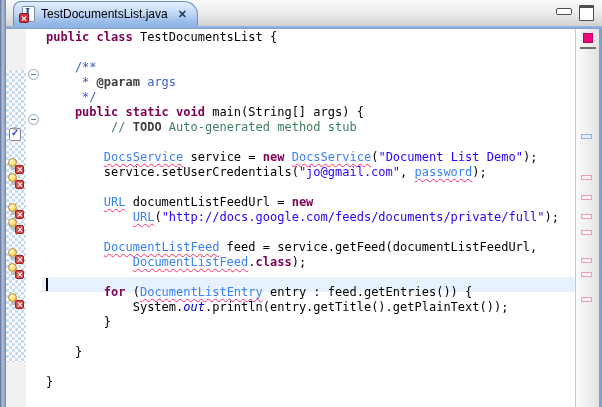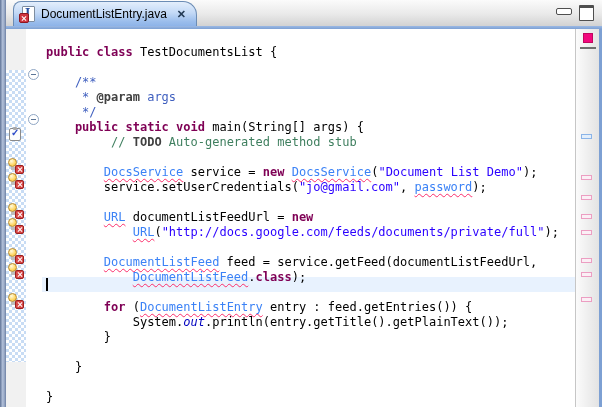--- a/index.html
+++ b/index.html
@@ -46,21 +46,21 @@
   .icon-error{position:absolute;left:2px;width:16px;height:16px;}
   .bulb{position:absolute;left:0;top:0;width:9px;height:9px;border-radius:50%;
     background:radial-gradient(circle at 35% 30%,#fffbe2,#ffd763 60%,#e8a93c);border:1px solid #b98a2e;box-sizing:border-box;}
   .bulb::after{content:"";position:absolute;left:2px;top:8px;width:4px;height:3px;background:#bdbdbd;}
   .err-badge{position:absolute;right:0;bottom:0;width:9px;height:9px;background:#d84848;border:1px solid #9c1f1f;border-radius:2px;box-sizing:border-box;}
   .err-badge::before,.err-badge::after{content:"";position:absolute;left:0.5px;top:3px;width:6px;height:1px;background:#fff;}
   .err-badge::before{transform:rotate(45deg);} .err-badge::after{transform:rotate(-45deg);}
   
   .code{flex:1;background:#fff;position:relative;overflow:hidden;
     font-family:"DejaVu Sans Mono",monospace;font-size:12px;line-height:15px;}
-  .code-lines{position:absolute;left:4px;top:16px;right:0;white-space:pre;}
+  .code-lines{position:absolute;left:4px;top:1px;right:0;white-space:pre;}
   .code-line{height:15px;}
   .cur-line{position:absolute;left:0;right:0;height:15px;background:#e8f2fe;}
   .caret{position:absolute;left:4px;width:2px;height:13px;background:#000;}
   .seg-kw{color:#7f0055;font-weight:bold;}
   .seg-plain{color:#000;}
   .seg-str{color:#2a00ff;}
   .seg-comment{color:#3f7f5f;}
   .seg-task{color:#404040;font-weight:bold;}
   .seg-jdoc{color:#3f5fbf;}
   .seg-jtag{color:#404040;font-weight:bold;}
@@ -82,21 +82,21 @@
   <div class="edge-bar"></div>
   <div class="main-col">
 
     <div class="tabbar">
       <div class="tab">
         <span class="file-icon">
           <span class="file-page"></span>
           <span class="file-letter">J</span>
           <span class="file-badge"></span>
         </span>
-        <span class="tab-label">DocumentListEntry.java</span>
+        <span class="tab-label">TestDocumentsList.java</span>
         <span class="tab-close">✕</span>
       </div>
       <div class="viewbtns">
         <div class="btn-min"></div>
         <div class="btn-max"></div>
       </div>
     </div>
 
     <div class="blue-line"></div>
 

